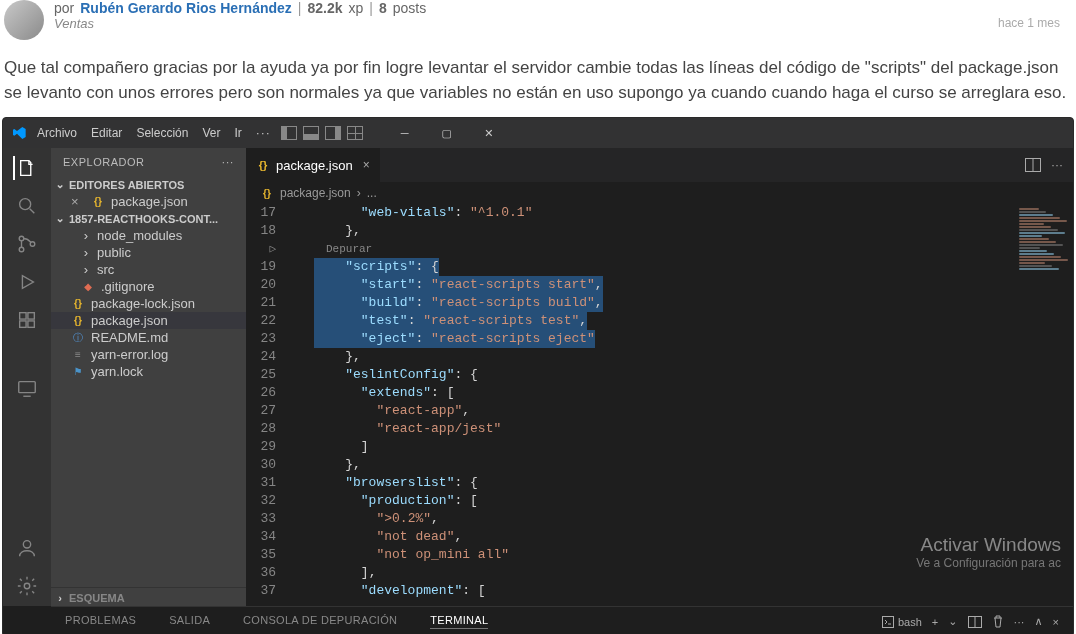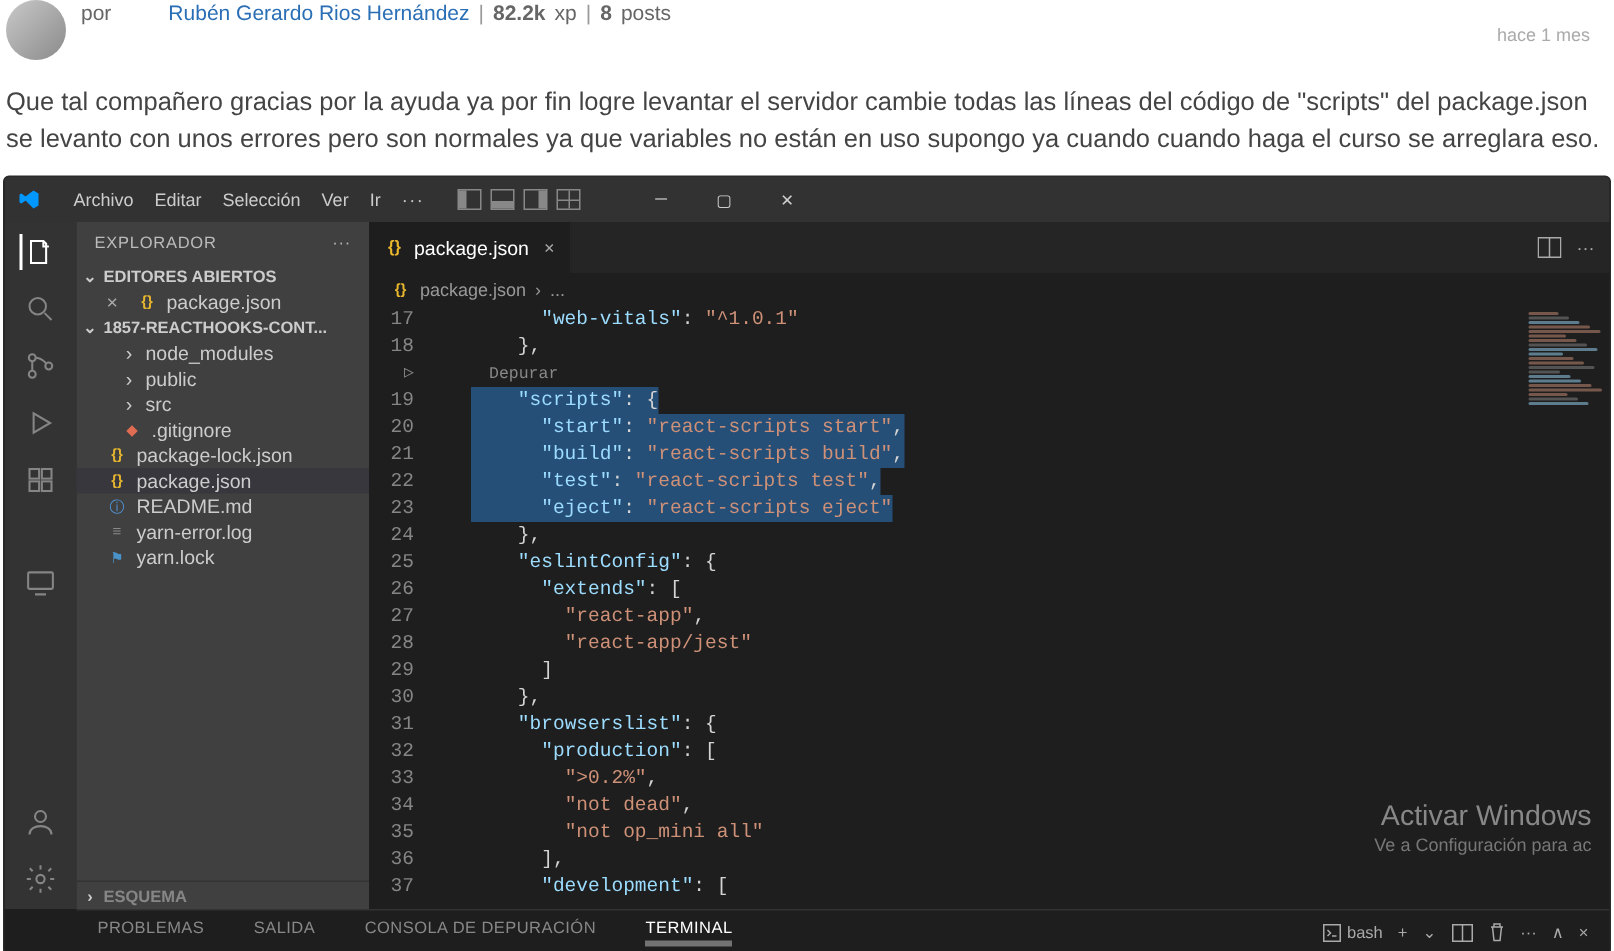--- a/index.html
+++ b/index.html
@@ -3,31 +3,31 @@
 <meta charset="utf-8">
 <style>
   * { margin: 0; padding: 0; box-sizing: border-box; }
   body { font-family: -apple-system, BlinkMacSystemFont, "Segoe UI", Arial, sans-serif; background: #fff; color: #333; width: 1076px; height: 634px; overflow: hidden; }
 
   
   .forum-header { display: flex; align-items: flex-start; padding: 0 4px 6px 4px; gap: 10px; }
   .avatar { width: 40px; height: 40px; border-radius: 50%; background: linear-gradient(135deg,#c9c9c9,#8a8a8a); flex-shrink: 0; }
   .author-area { font-size: 14px; color: #666; }
   .author-line { display: flex; gap: 6px; align-items: baseline; }
-  .author-name { color: #2a6fb5; font-weight: 400; margin-left: 32px; }
+  .author-name { color: #2a6fb5; font-weight: 700; }
   .xp-sep, .posts-sep { color: #999; }
   .sub-role { color: #888; font-style: italic; font-size: 13px; }
   .time-ago { position: absolute; right: 16px; top: 16px; color: #aaa; font-size: 12px; }
 
   .post-body { font-size: 17px; color: #444; padding: 10px 4px 10px 4px; line-height: 1.45; }
 
   
   .vscode { background: #1e1e1e; color: #ccc; font-family: "Segoe UI", Arial, sans-serif; font-size: 12px; width: 1072px; margin: 2px; border-radius: 4px; overflow: hidden; position: relative; height: 520px; border:1px solid #2a2a2a; }
 
-  .titlebar { display: flex; align-items: center; height: 30px; background: #323233; padding: 0 8px; gap: 22px; }
+  .titlebar { display: flex; align-items: center; height: 30px; background: #323233; padding: 0 8px; gap: 10px; }
   .menu-item { color: #ccc; cursor: default; font-size: 12px; }
   .menu-item.dots { letter-spacing: 1px; }
   .title-center { flex:1; text-align:center; color:#999; font-size:12px; padding-right:120px; }
   .win-ctrls { display:flex; gap:2px; align-items:center; }
   .win-btn { width:40px; height:28px; display:flex; align-items:center; justify-content:center; color:#ccc; font-size:11px; }
   .layout-icons { display:flex; gap:6px; margin-right:12px; }
   .layout-icon { width:16px; height:14px; border:1px solid #888; display:inline-block; position:relative; }
   .layout-icon::after{content:"";position:absolute;background:#888;}
   .li-left::after{left:0;top:0;bottom:0;width:5px;}
   .li-bottom::after{left:0;right:0;bottom:0;height:5px;}
@@ -78,21 +78,21 @@
   .mm-line { height:2px; margin-bottom:1px; border-radius:1px; }
 
   
   .s-key { color:#9cdcfe; } 
   .s-str { color:#ce9178; } 
   .s-punc { color:#d4d4d4; }
   .s-brace { color:#d4d4d4; }
 
   .bottom-panel { position:absolute; bottom:0; left:48px; right:0; height:30px; background:#1e1e1e; border-top:1px solid #333; display:flex; align-items:center; padding:0 14px; gap:20px; font-size:11px; color:#888; }
   .panel-tab { cursor:default; letter-spacing:0.3px; }
-  .panel-tab.active { color:#fff; border-bottom:4px solid #737373; padding-bottom:2px; }
+  .panel-tab.active { color:#fff; border-bottom:1px solid #737373; padding-bottom:2px; }
   .panel-right { margin-left:auto; display:flex; gap:10px; align-items:center; color:#aaa; }
 
   .activate-win { position:absolute; right:12px; bottom:36px; text-align:right; color:#7a7a7a; }
   .activate-win .t1 { font-size:19px; color:#888;margin-top:14px; }
   .activate-win .t2 { font-size:12px; color:#777; }
 
   svg { display:block; }
 </style>
 </head>
 <body>
@@ -103,20 +103,21 @@
     <div class="author-line">
       <span>por</span>
       <a class="author-name">Rubén Gerardo Rios Hernández</a>
       <span class="xp-sep">|</span>
       <b>82.2k</b>
       <span>xp</span>
       <span class="posts-sep">|</span>
       <b>8</b>
       <span>posts</span>
     </div>
+    <div class="sub-role">Ventas</div>
   </div>
   <div class="time-ago">hace 1 mes</div>
 </div>
 
 <div class="post-body">Que tal compañero gracias por la ayuda ya por fin logre levantar el servidor cambie todas las líneas del código de "scripts" del package.json se levanto con unos errores pero son normales ya que variables no están en uso supongo ya cuando cuando haga el curso se arreglara eso.</div>
 
 <div class="vscode">
 
   <div class="titlebar">
     <span>

